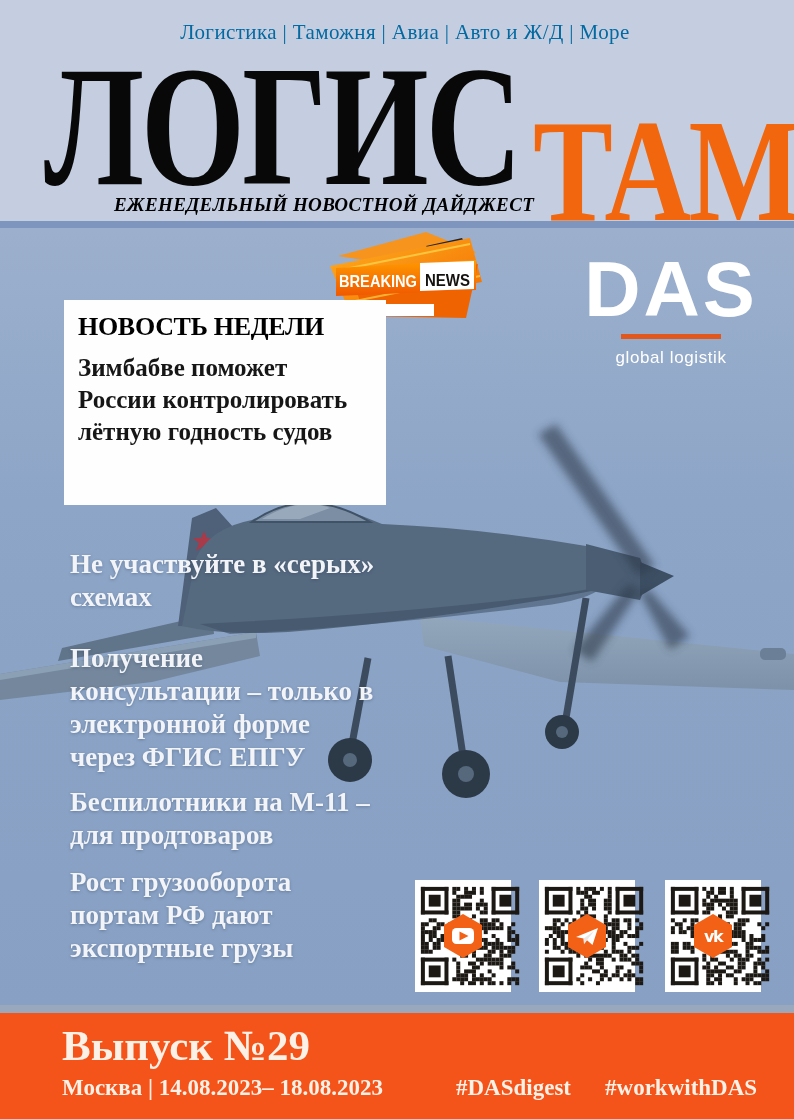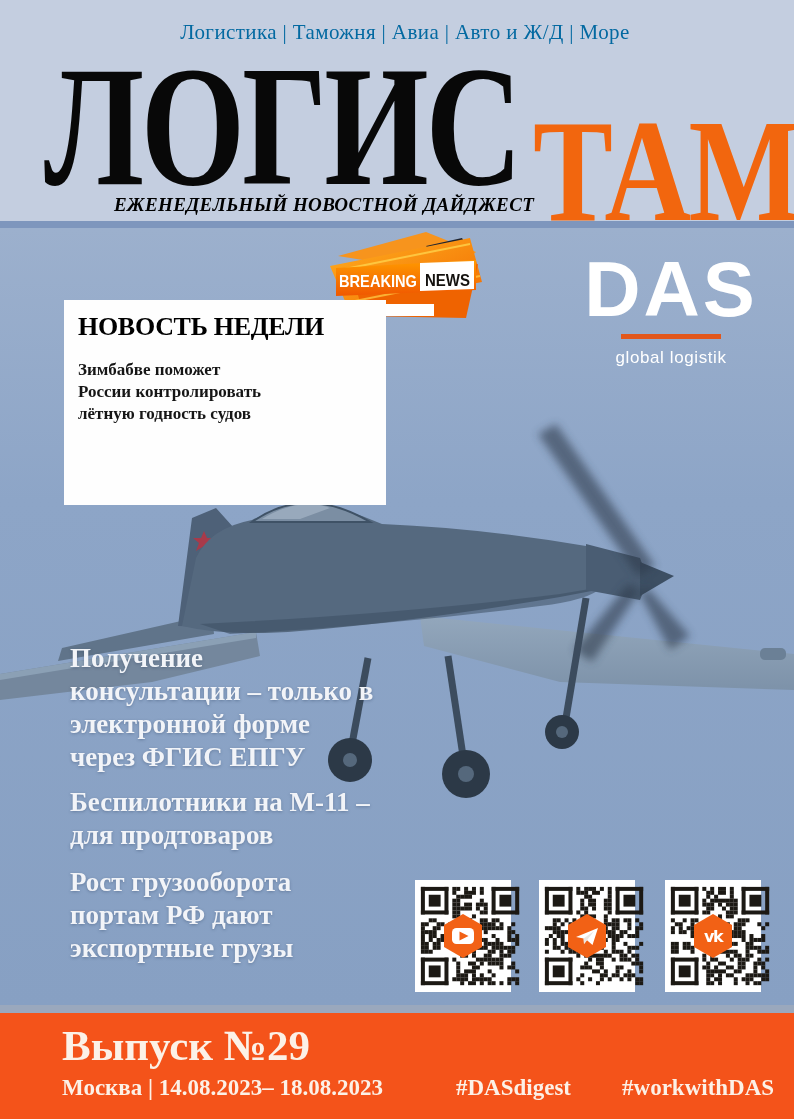--- a/index.html
+++ b/index.html
@@ -27,21 +27,21 @@
   
   .das{position:absolute;left:575px;top:24px;width:192px;text-align:center;
        font-family:"Liberation Sans",sans-serif;color:#fff;}
   .das-name{font-size:78px;line-height:.95;font-weight:bold;letter-spacing:3px;}
   .das-divider{width:100px;height:5px;background:#e2571b;margin:8px auto 9px;}
   .das-tagline{font-size:17px;letter-spacing:.6px;}
   
   .news-card{position:absolute;left:64px;top:72px;width:322px;height:205px;background:#fefefe;
              box-sizing:border-box;padding:12px 14px;}
   .news-label{font-size:26px;font-weight:bold;color:#000000;letter-spacing:-.3px;}
-  .news-headline{margin-top:17px;font-size:17px;font-weight:bold;color:#161616;
+  .news-headline{margin-top:10px;font-size:25px;font-weight:bold;color:#161616;
                  line-height:1.28;white-space:pre-line;}
   
   .headline{position:absolute;left:70px;width:360px;font-size:27px;font-weight:bold;
             color:#f2f4f8;line-height:1.22;white-space:pre-line;
             text-shadow:0 1px 3px rgba(35,55,85,.35);}
   .h0{top:320px;} .h1{top:414px;} .h2{top:558px;} .h3{top:638px;}
   
   .social-banner{position:absolute;left:413px;top:614px;width:353px;height:28px;background:#fff;
                  display:flex;align-items:center;justify-content:center;
                  font-size:16.5px;color:#1a1a1a;letter-spacing:-.2px;}
@@ -49,21 +49,21 @@
   .qr-c0{left:415px;} .qr-c1{left:539px;} .qr-c2{left:665px;}
   .qr-card svg.qr-pattern{position:absolute;left:0;top:0;width:110px;height:112px;}
   .qr-icon{position:absolute;left:50%;top:50%;transform:translate(-50%,-50%);}
   
   .bottom-strip{position:absolute;left:0;top:1005px;width:794px;height:8px;background:#9aa8bd;}
   .footer{position:absolute;left:0;top:1013px;width:794px;height:106px;background:#f4531a;
           color:#fcf1e7;}
   .footer-issue{position:absolute;left:62px;top:8px;font-size:43px;font-weight:bold;}
   .footer-dates{position:absolute;left:62px;top:62px;font-size:23px;font-weight:bold;}
   .footer-tags{position:absolute;left:456px;top:62px;font-size:23px;font-weight:bold;
-               display:flex;gap:51px;}
+               display:flex;gap:34px;}
 </style>
 </head>
 <body>
 
 <div class="page">
 
   <div class="header">
     <div class="nav-text">Логистика | Таможня |  Авиа | Авто и Ж/Д | Море</div>
     <div class="title-black">ЛОГИС</div>
     <div class="title-orange">ТАМ</div>
@@ -154,20 +154,22 @@
       <div class="das-tagline">global logistik</div>
     </div>
 
     <div class="news-card">
       <div class="news-label">НОВОСТЬ НЕДЕЛИ</div>
       <div class="news-headline">Зимбабве поможет
 России контролировать
 лётную годность судов</div>
     </div>
 
+    <div class="headline h0">Не участвуйте в «серых»
+схемах</div>
     <div class="headline h1">Получение
 консультации – только в
 электронной форме
 через ФГИС ЕПГУ</div>
     <div class="headline h2">Беспилотники на М-11 –
 для продтоваров</div>
     <div class="headline h3">Рост грузооборота
 портам РФ дают
 экспортные грузы</div>
 

